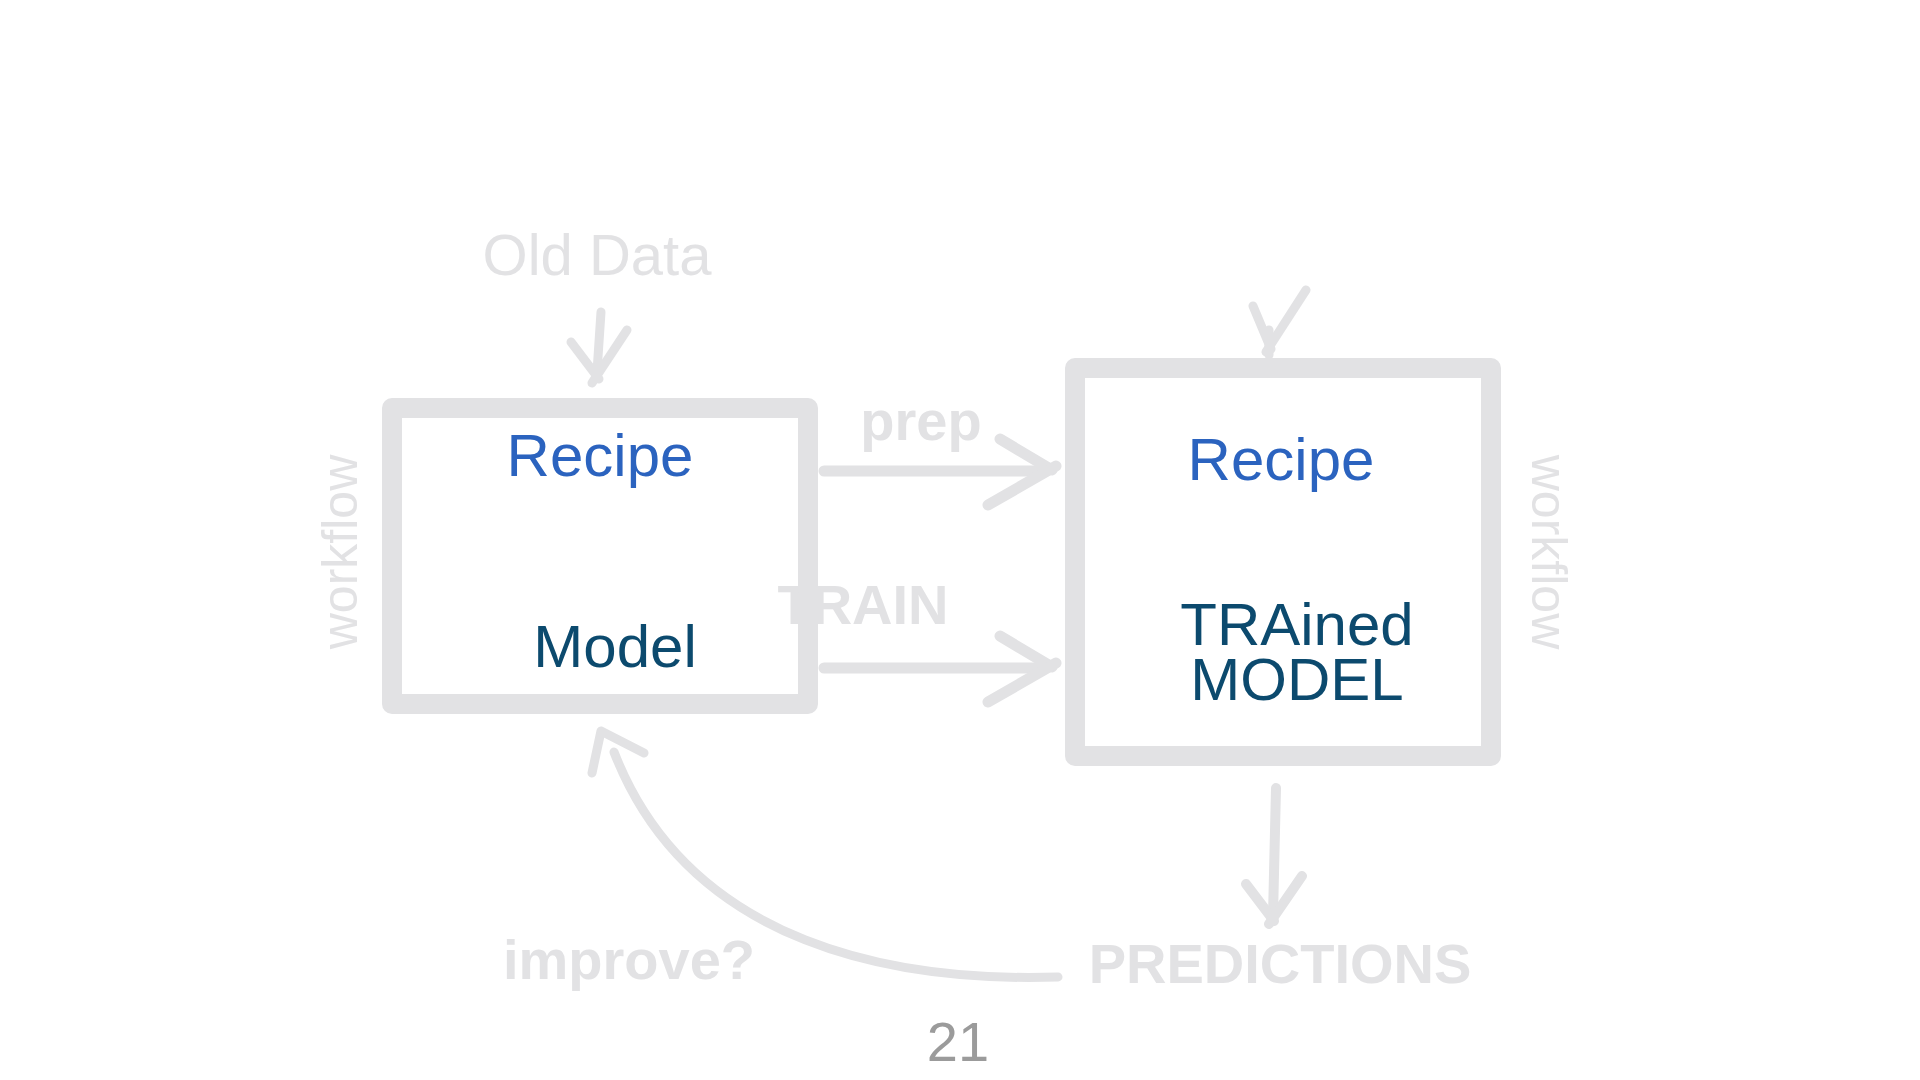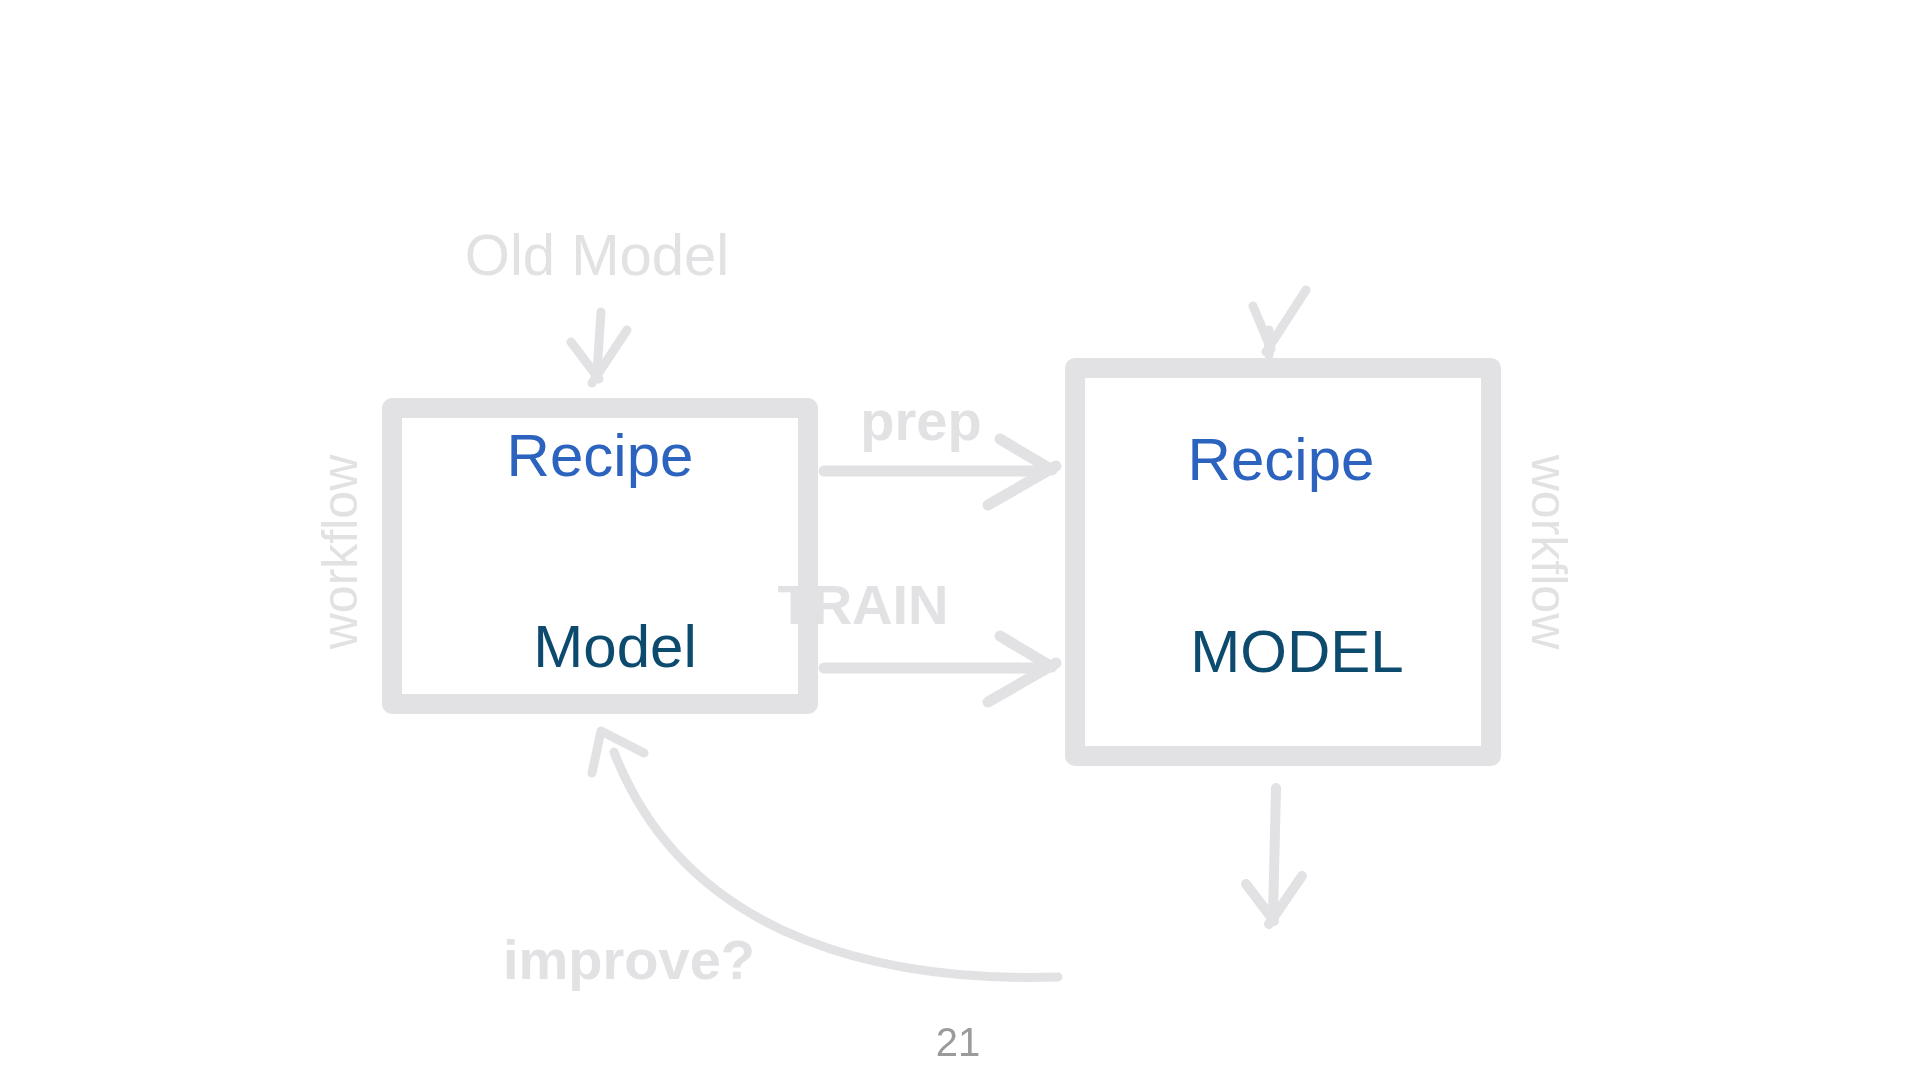--- a/index.html
+++ b/index.html
@@ -45,21 +45,21 @@
     border-radius: 10px;
     background: #ffffff;
     box-sizing: border-box;
   }
   .box-left  { left: 382px; top: 398px; width: 436px; height: 316px; }
   .box-right { left: 1065px; top: 358px; width: 436px; height: 408px; }
   .page-number {
     position: absolute;
     transform: translate(-50%, -50%);
     color: #9b9b9b;
-    font-size: 40px;
+    font-size: 56px;
     line-height: 1;
   }
   svg.arrows {
     position: absolute;
     left: 0; top: 0;
     width: 1920px; height: 1080px;
     pointer-events: none;
   }
 </style>
 </head>
@@ -110,35 +110,37 @@
       <path d="M 1246 884 L 1274 921"></path>
       <path d="M 1302 876 L 1269 924"></path>
     </g>
 
     <g stroke="#e2e2e4">
       <path d="M 1058 977 C 900 982 690 948 614 752" stroke-width="9"></path>
       <path d="M 592 773 L 601 731 L 644 753" stroke-width="9"></path>
     </g>
   </svg>
 
-  <div class="label gray-big" style="left:597px; top:255px;">Old Model</div>
+  <div class="label gray-big" style="left:597px; top:255px;">Old Data</div>
 
   <div class="wf-box box-left"></div>
   <div class="label blue-title" style="left:600px; top:456px;">Recipe</div>
   <div class="label gray-title" style="left:595px; top:647px;">Model</div>
   <div class="workflow-label workflow-left" style="left:340px; top:552px;">workflow</div>
 
   <div class="wf-box box-right"></div>
   <div class="label blue-title two-line" style="left:1281px; top:460px;">
     <div>Recipe</div>
   </div>
   <div class="label gray-title two-line" style="left:1277px; top:652px;">
+    <div>TRAined</div>
     <div>MODEL</div>
   </div>
   <div class="workflow-label workflow-right" style="left:1549px; top:552px;">workflow</div>
 
   <div class="label gray-mid" style="left:921px; top:421px;">prep</div>
   <div class="label gray-mid" style="left:863px; top:605px;">TRAIN</div>
   <div class="label gray-mid" style="left:629px; top:916px;margin-top:44px;">improve?</div>
+  <div class="label gray-mid" style="left:1280px; top:964px;">PREDICTIONS</div>
 
   <div class="page-number" style="left:958px; top:1042px;">21</div>
 
 </div>
 
 </body></html>

